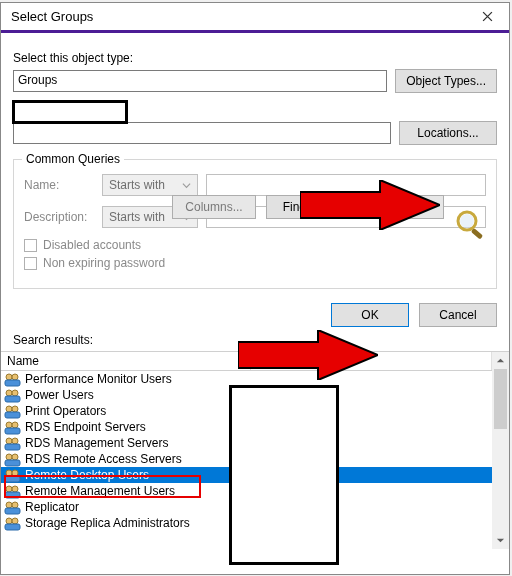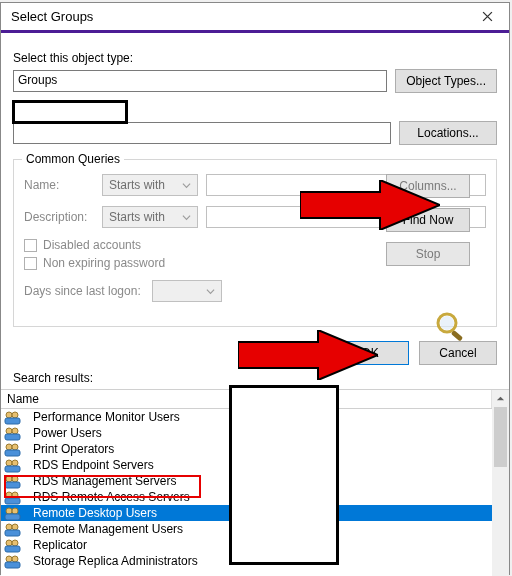--- a/index.html
+++ b/index.html
@@ -17,35 +17,35 @@
   .btn { height: 24px; min-width: 98px; background: #e1e1e1; border: 1px solid #adadad; display: inline-flex; align-items: center; justify-content: center; padding: 0 10px; }
   .fieldset { position: relative; border: 1px solid #d6d6d6; margin-top: 14px; padding: 14px 10px 14px 10px; }
   .legend { position: absolute; top: -8px; left: 8px; background: #fff; padding: 0 4px; font-size: 12px; }
   .qrow { display: flex; align-items: center; margin-bottom: 10px; gap: 8px; }
   .qlabel { width: 70px; color: #8a8a8a; }
   .combo { width: 96px; height: 22px; border: 1px solid #c0c0c0; background: #efefef; display: inline-flex; align-items: center; justify-content: space-between; padding: 0 6px; color: #6f6f6f; }
   .combo svg { width: 9px; height: 9px; opacity: .6; }
   .qinput { flex: 1; height: 22px; border: 1px solid #c0c0c0; background: #fff; }
   .chk { display: flex; align-items: center; gap: 6px; margin: 4px 0; color: #8a8a8a; }
   .chkbox { width: 13px; height: 13px; border: 1px solid #b0b0b0; background: #fff; }
-  .rightcol { position: absolute; right: 26px; top: 14px; display: flex; flex-direction: column; gap: 10px; align-items: center; }
+  .rightcol { position: absolute; right: 6px; top: 14px; display: flex; flex-direction: row; gap: 10px; align-items: center; }
   .rightcol .btn { min-width: 84px; }
   .rightcol .btn.disabled { color: #7a7a7a; background: #e7e7e7; }
   .magnifier { width: 36px; height: 32px; margin-top: 34px; align-self: flex-end; }
   .okcancel { display: flex; gap: 10px; justify-content: flex-end; margin: 14px 12px 6px 0; }
   .okcancel .btn { min-width: 78px; }
   .okbtn { border: 1px solid #0078d7; }
   .srlabel { padding-left: 12px; color: #000; margin-top: 2px; }
   .listpane { position: relative; margin-top: 4px; border-top: 1px solid #d0d0d0; height: 198px; display: flex; }
   .listhead { position: absolute; top: 0; left: 0; right: 17px; height: 19px; border-bottom: 1px solid #d0d0d0; display: flex; background: #fff; z-index: 2; }
   .hcell { padding: 2px 6px; border-right: 1px solid #e0e0e0; }
   .hcell:first-child { width: 250px; }
   .hcell:last-child { flex: 1; }
   .listbody { position: absolute; top: 19px; bottom: 0; left: 0; right: 17px; overflow: hidden; background: #fff; }
-  .listrow { display: flex; align-items: center; height: 16px; padding-left: 3px; gap: 12px; }
+  .listrow { display: flex; align-items: center; height: 16px; padding-left: 3px; gap: 4px; }
   .listrow.selected { background: #0078d7; color: #fff; }
   .grpico { width: 17px; height: 15px; display: inline-flex; }
   .grpico svg { width: 17px; height: 15px; }
   .scrollbar { position: absolute; right: 0; top: 0; bottom: 0; width: 17px; background: #f0f0f0; }
   .sbbtn { height: 17px; background: #f0f0f0; display: flex; align-items: center; justify-content: center; }
   .sbbtn svg { width: 9px; height: 9px; fill: #606060; }
   .sbthumb { position: absolute; left: 2px; right: 2px; top: 17px; height: 60px; background: #cdcdcd; }
   
   .redact1 { position: absolute; left: 12px; top: 100px; width: 116px; height: 24px; border: 3px solid #000; background: #fff; z-index: 20; }
   .redact2 { position: absolute; left: 229px; top: 385px; width: 110px; height: 180px; border: 3px solid #000; background: #fff; z-index: 20; }
@@ -106,29 +106,20 @@
 
       <div class="chk">
         <div class="chkbox"></div>
         <span>Disabled accounts</span>
       </div>
       <div class="chk">
         <div class="chkbox"></div>
         <span>Non expiring password</span>
       </div>
 
-      <div class="qrow" style="margin-top:10px">
-        <span class="qlabel" style="width:120px">Days since last logon:</span>
-        <div class="combo" style="width:70px">
-          <span></span>
-          <svg viewBox="0 0 10 10">
-              <path d="M1 3 L5 7 L9 3" stroke="#666" fill="none" stroke-width="1.3"></path>
-            </svg>
-        </div>
-      </div>
 
       <div class="rightcol">
         <div class="btn disabled">Columns...</div>
         <div class="btn">Find Now</div>
         <div class="btn disabled">Stop</div>
         <svg class="magnifier" viewBox="0 0 36 32">
           <circle cx="13" cy="13" r="9" fill="none" stroke="#c8a93e" stroke-width="3"></circle>
           <circle cx="13" cy="13" r="7" fill="#dceaf6" opacity=".6"></circle>
           <rect x="20" y="20" width="12" height="5" rx="2" transform="rotate(40 20 20)" fill="#8a6d20"></rect>
         </svg>

